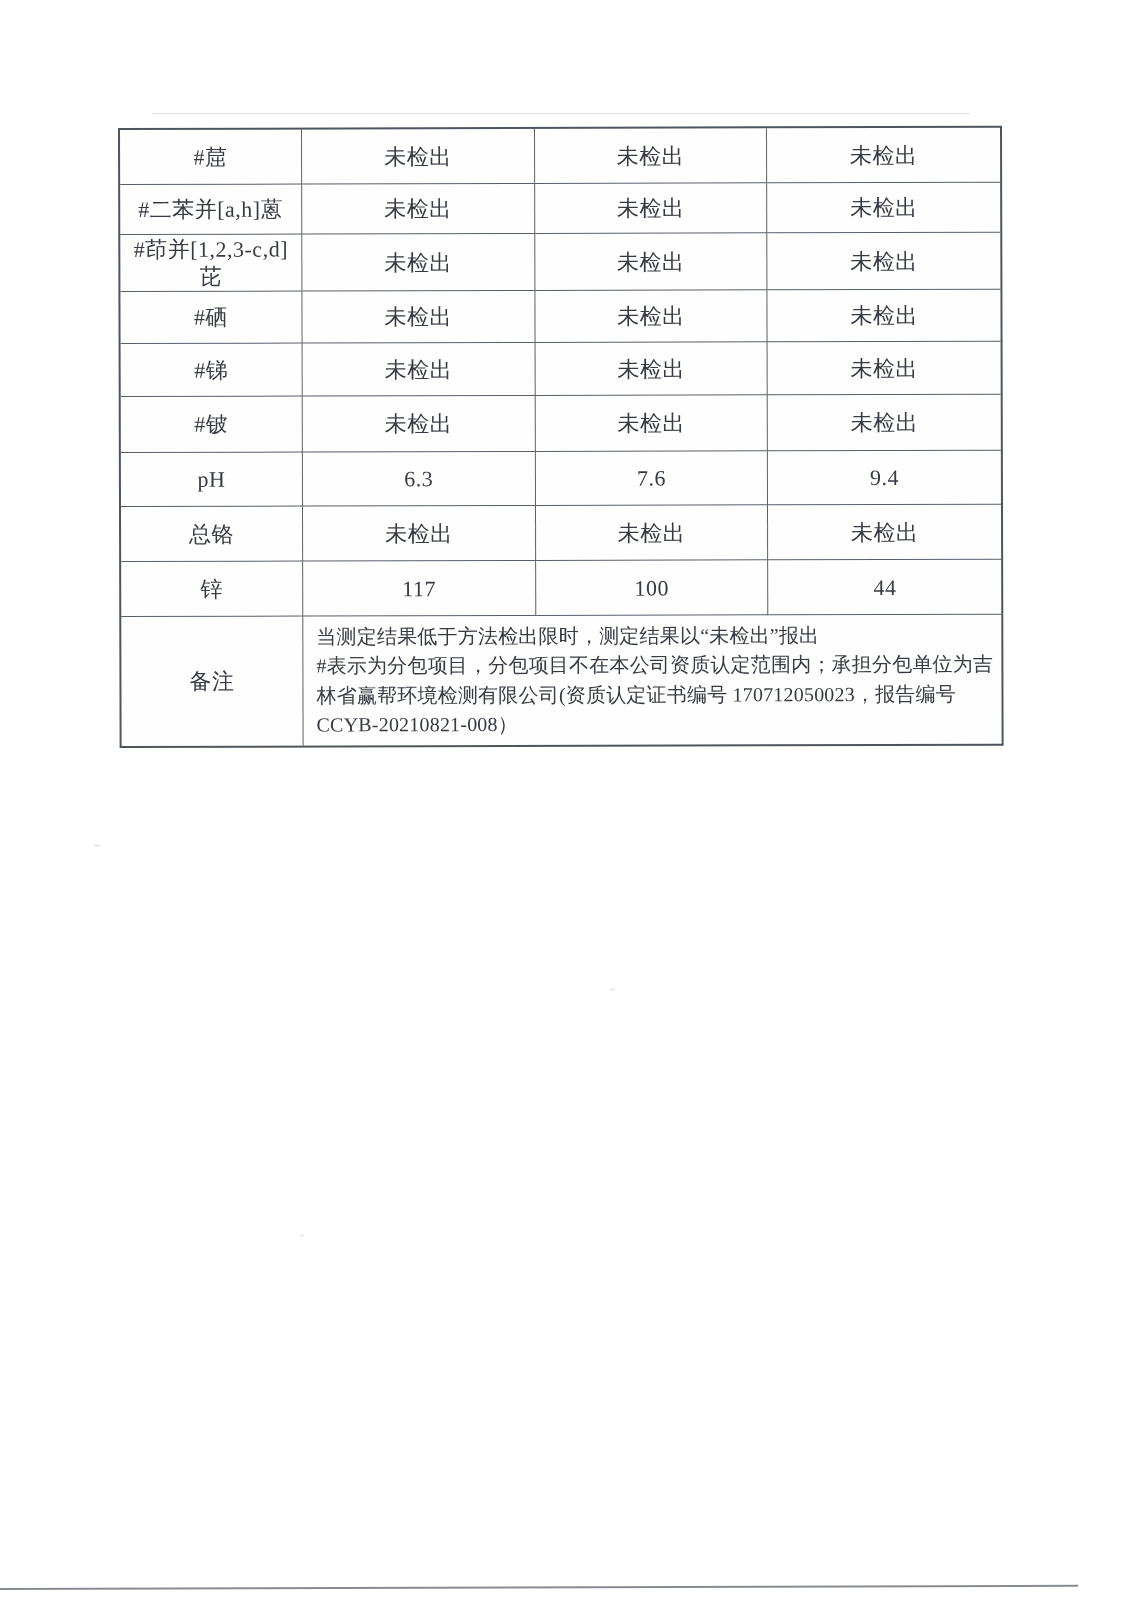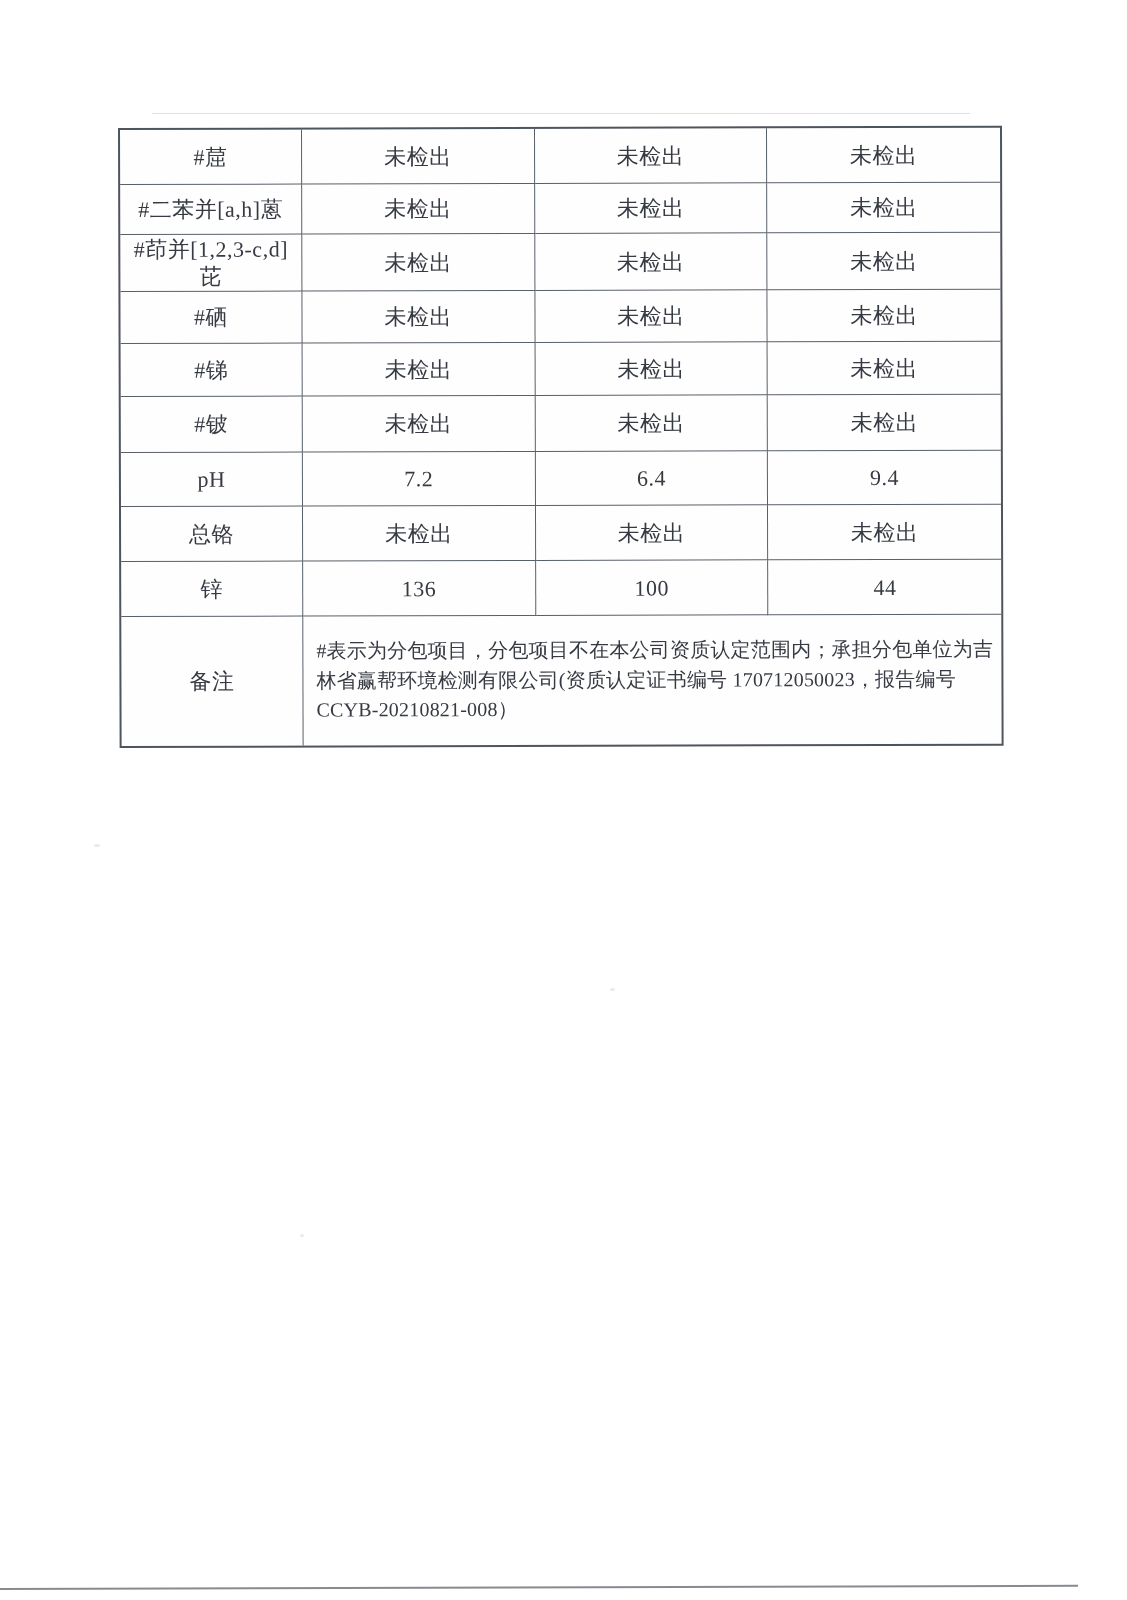--- a/index.html
+++ b/index.html
@@ -136,42 +136,43 @@
 
   <div class="tr">
     <div class="td label">#铍</div>
     <div class="td">未检出</div>
     <div class="td">未检出</div>
     <div class="td">未检出</div>
   </div>
 
   <div class="tr">
     <div class="td label">pH</div>
-    <div class="td">7.2</div>
-    <div class="td">6.4</div>
+    <div class="td">6.3</div>
+    <div class="td">7.6</div>
     <div class="td">9.4</div>
   </div>
 
   <div class="tr">
     <div class="td label">总铬</div>
     <div class="td">未检出</div>
     <div class="td">未检出</div>
     <div class="td">未检出</div>
   </div>
 
   <div class="tr">
     <div class="td label">锌</div>
-    <div class="td">136</div>
+    <div class="td">117</div>
     <div class="td">100</div>
     <div class="td">44</div>
   </div>
 
   <div class="tr last">
     <div class="td label">备注</div>
     <div class="td remark-text">
+      <div class="remark-line">当测定结果低于方法检出限时，测定结果以“未检出”报出</div>
       <div class="remark-line">#表示为分包项目，分包项目不在本公司资质认定范围内；承担分包单位为吉</div>
       <div class="remark-line">林省赢帮环境检测有限公司(资质认定证书编号 170712050023，报告编号</div>
       <div class="remark-line">CCYB-20210821-008）</div>
     </div>
   </div>
 
 </div>
 
 <div class="speck s1"></div>
 <div class="speck s2"></div>

